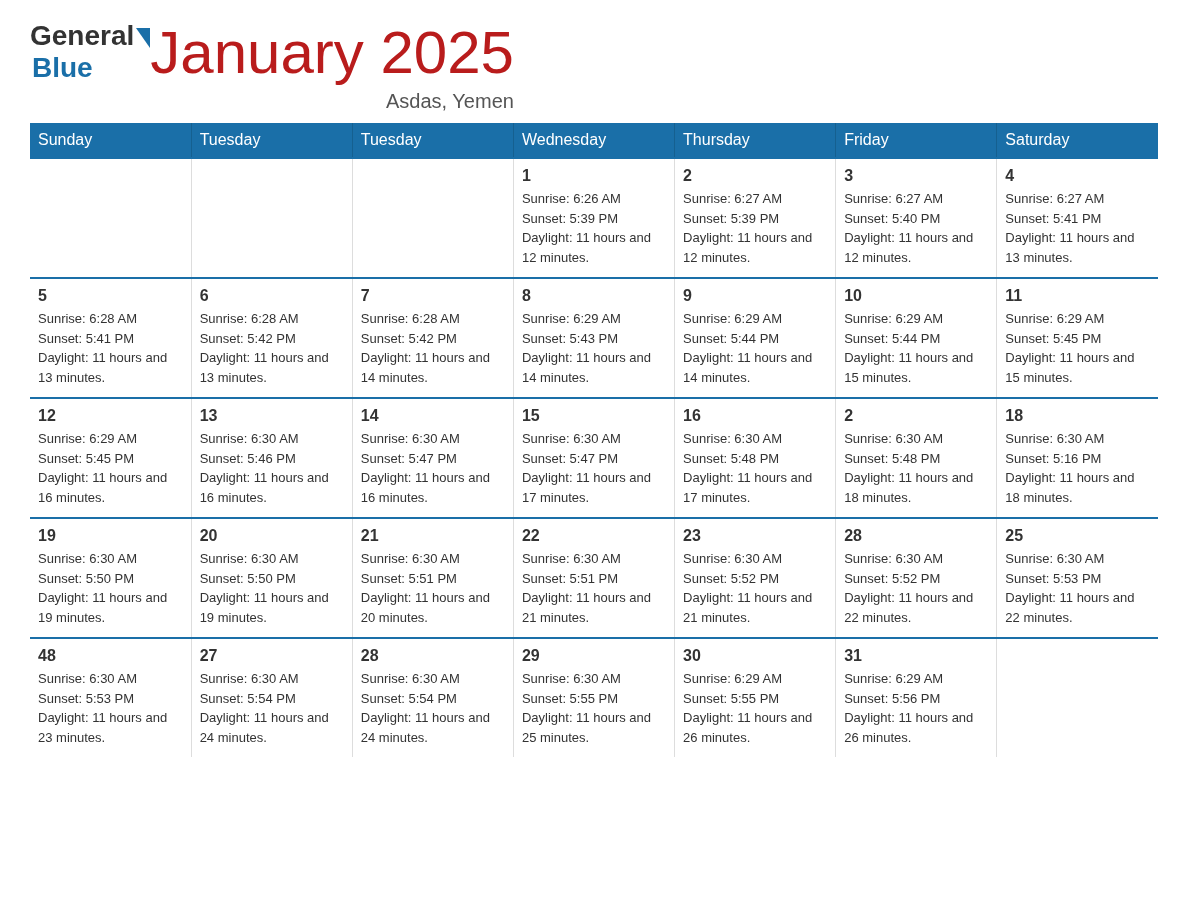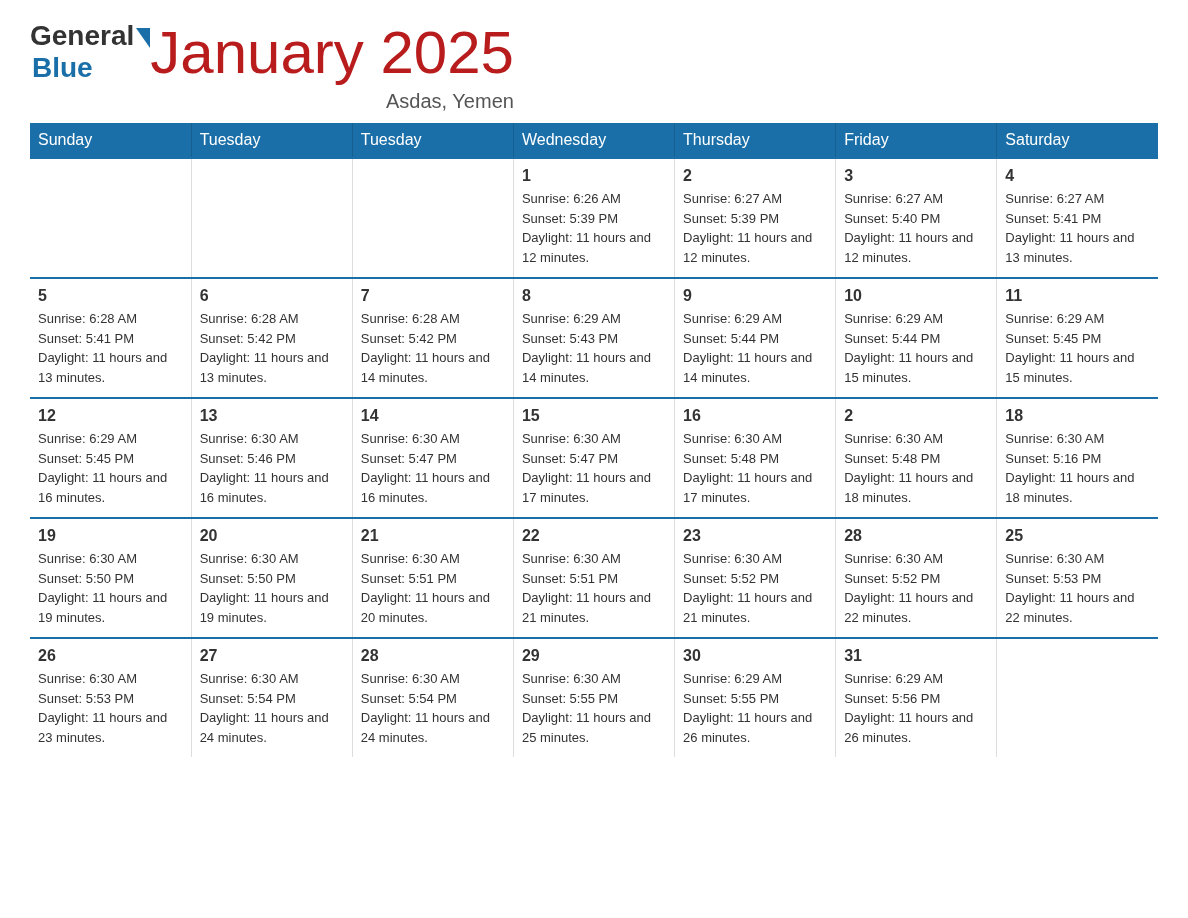--- a/index.html
+++ b/index.html
@@ -240,21 +240,21 @@
           <span class="day-number">28</span>
           <div class="day-info"><span>Sunrise: 6:30 AM</span><br><span>Sunset: 5:52 PM</span><br><span>Daylight: 11 hours and 22 minutes.</span></div>
         </td>
         <td>
           <span class="day-number">25</span>
           <div class="day-info"><span>Sunrise: 6:30 AM</span><br><span>Sunset: 5:53 PM</span><br><span>Daylight: 11 hours and 22 minutes.</span></div>
         </td>
       </tr>
       <tr>
         <td>
-          <span class="day-number">26</span>
+          <span class="day-number">48</span>
           <div class="day-info"><span>Sunrise: 6:30 AM</span><br><span>Sunset: 5:53 PM</span><br><span>Daylight: 11 hours and 23 minutes.</span></div>
         </td>
         <td>
           <span class="day-number">27</span>
           <div class="day-info"><span>Sunrise: 6:30 AM</span><br><span>Sunset: 5:54 PM</span><br><span>Daylight: 11 hours and 24 minutes.</span></div>
         </td>
         <td>
           <span class="day-number">28</span>
           <div class="day-info"><span>Sunrise: 6:30 AM</span><br><span>Sunset: 5:54 PM</span><br><span>Daylight: 11 hours and 24 minutes.</span></div>
         </td>

